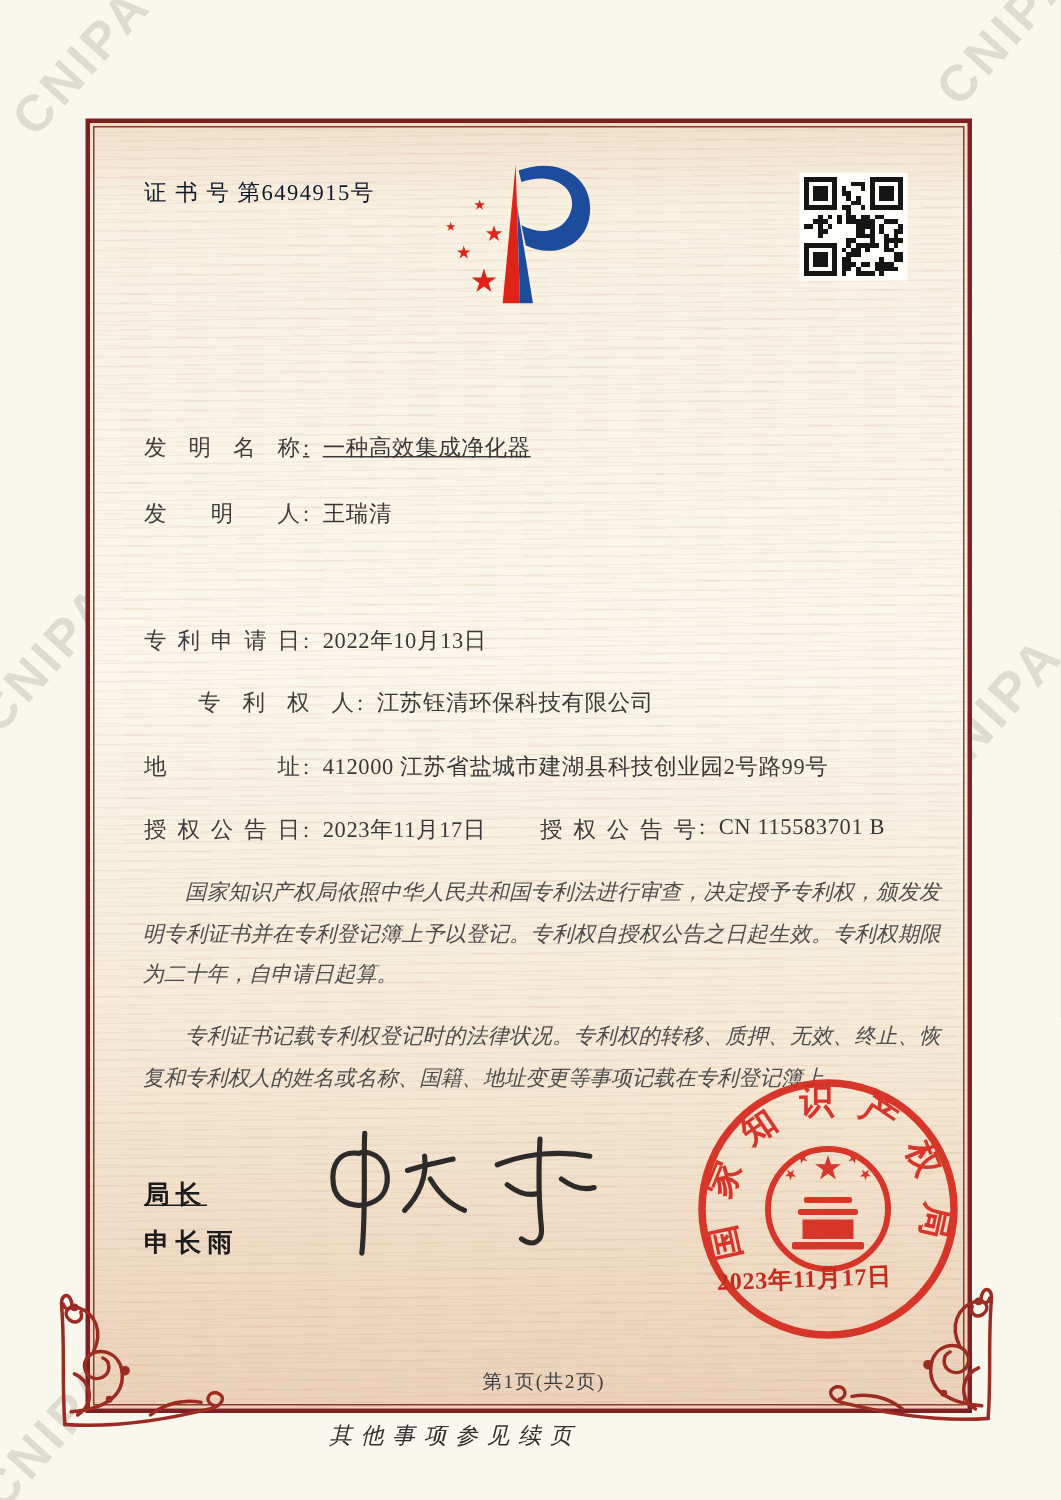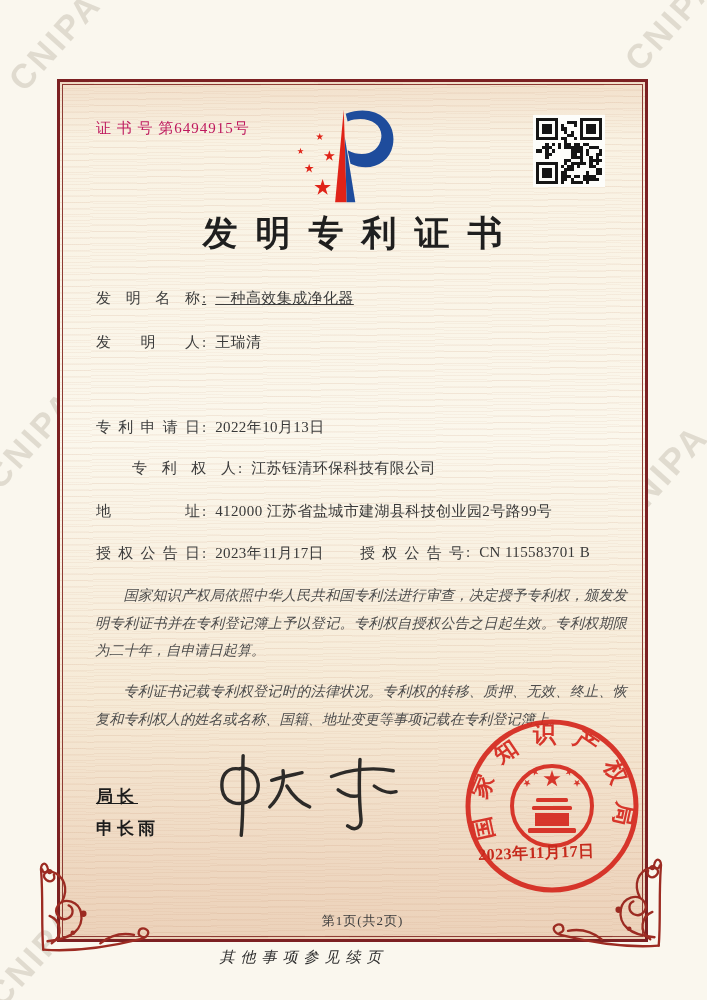--- a/index.html
+++ b/index.html
@@ -14,21 +14,21 @@
   
   .frame{position:absolute;left:57px;top:79px;width:591px;height:863px;box-sizing:border-box;
          border:3px solid #7c2022;
          background:linear-gradient(180deg,#f2e0cb 0%,#f9f2e3 7%,#fbf7ec 42%,#f6ead6 72%,
                     #eed7c0 92%,#ecd2ba 100%);}
   .frame::before{content:"";position:absolute;inset:2px;border:1px solid #8d3a33;pointer-events:none;}
   .frame::after{content:"";position:absolute;inset:0;pointer-events:none;
          background:repeating-linear-gradient(179deg,rgba(186,124,88,0.085) 0 1px,transparent 1px 6px),
                     repeating-linear-gradient(181.3deg,rgba(186,124,88,0.06) 0 1px,transparent 1px 7px);}
 
-  .cert-no{position:absolute;left:96px;top:119px;font-size:15px;color:#be185d;letter-spacing:1px;}
+  .cert-no{position:absolute;left:96px;top:119px;font-size:15px;color:#0f172a;letter-spacing:1px;}
 
   .title{position:absolute;left:57px;top:210px;width:591px;text-align:center;font-size:35px;
          font-weight:bold;color:#1f1f1f;letter-spacing:18px;padding-left:18px;box-sizing:border-box;}
 
   .row{position:absolute;left:96px;width:535px;font-size:15px;color:#3d3d3d;white-space:nowrap;}
   .row .lbl{display:inline-block;width:104px;text-align:justify;text-align-last:justify;
             vertical-align:top;color:#3d3d3d;}
   .row .colon{margin:0 9px 0 2px;}
   .row .val{letter-spacing:0.4px;color:#383838;}
   .grp2{position:absolute;left:264px;top:0;}
@@ -252,21 +252,20 @@
           <rect x="14" y="0" width="7" height="7"></rect>
           <rect x="15" y="1" width="5" height="5" fill="#fdfdfa"></rect>
           <rect x="16" y="2" width="3" height="3"></rect>
           <rect x="0" y="14" width="7" height="7"></rect>
           <rect x="1" y="15" width="5" height="5" fill="#fdfdfa"></rect>
           <rect x="2" y="16" width="3" height="3"></rect>
         </g>
       </svg>
   </div>
 
-  <div class="title">发明专利证书</div>
 
   <div class="row" style="top:289px;text-decoration:underline;">
     <span class="lbl">发明名称</span><span class="colon">:</span><span class="val">一种高效集成净化器</span>
   </div>
   <div class="row" style="top:333px;">
     <span class="lbl">发明人</span><span class="colon">:</span><span class="val">王瑞清</span>
   </div>
   <div class="row" style="top:418px;">
     <span class="lbl">专利申请日</span><span class="colon">:</span><span class="val">2022年10月13日</span>
   </div>

